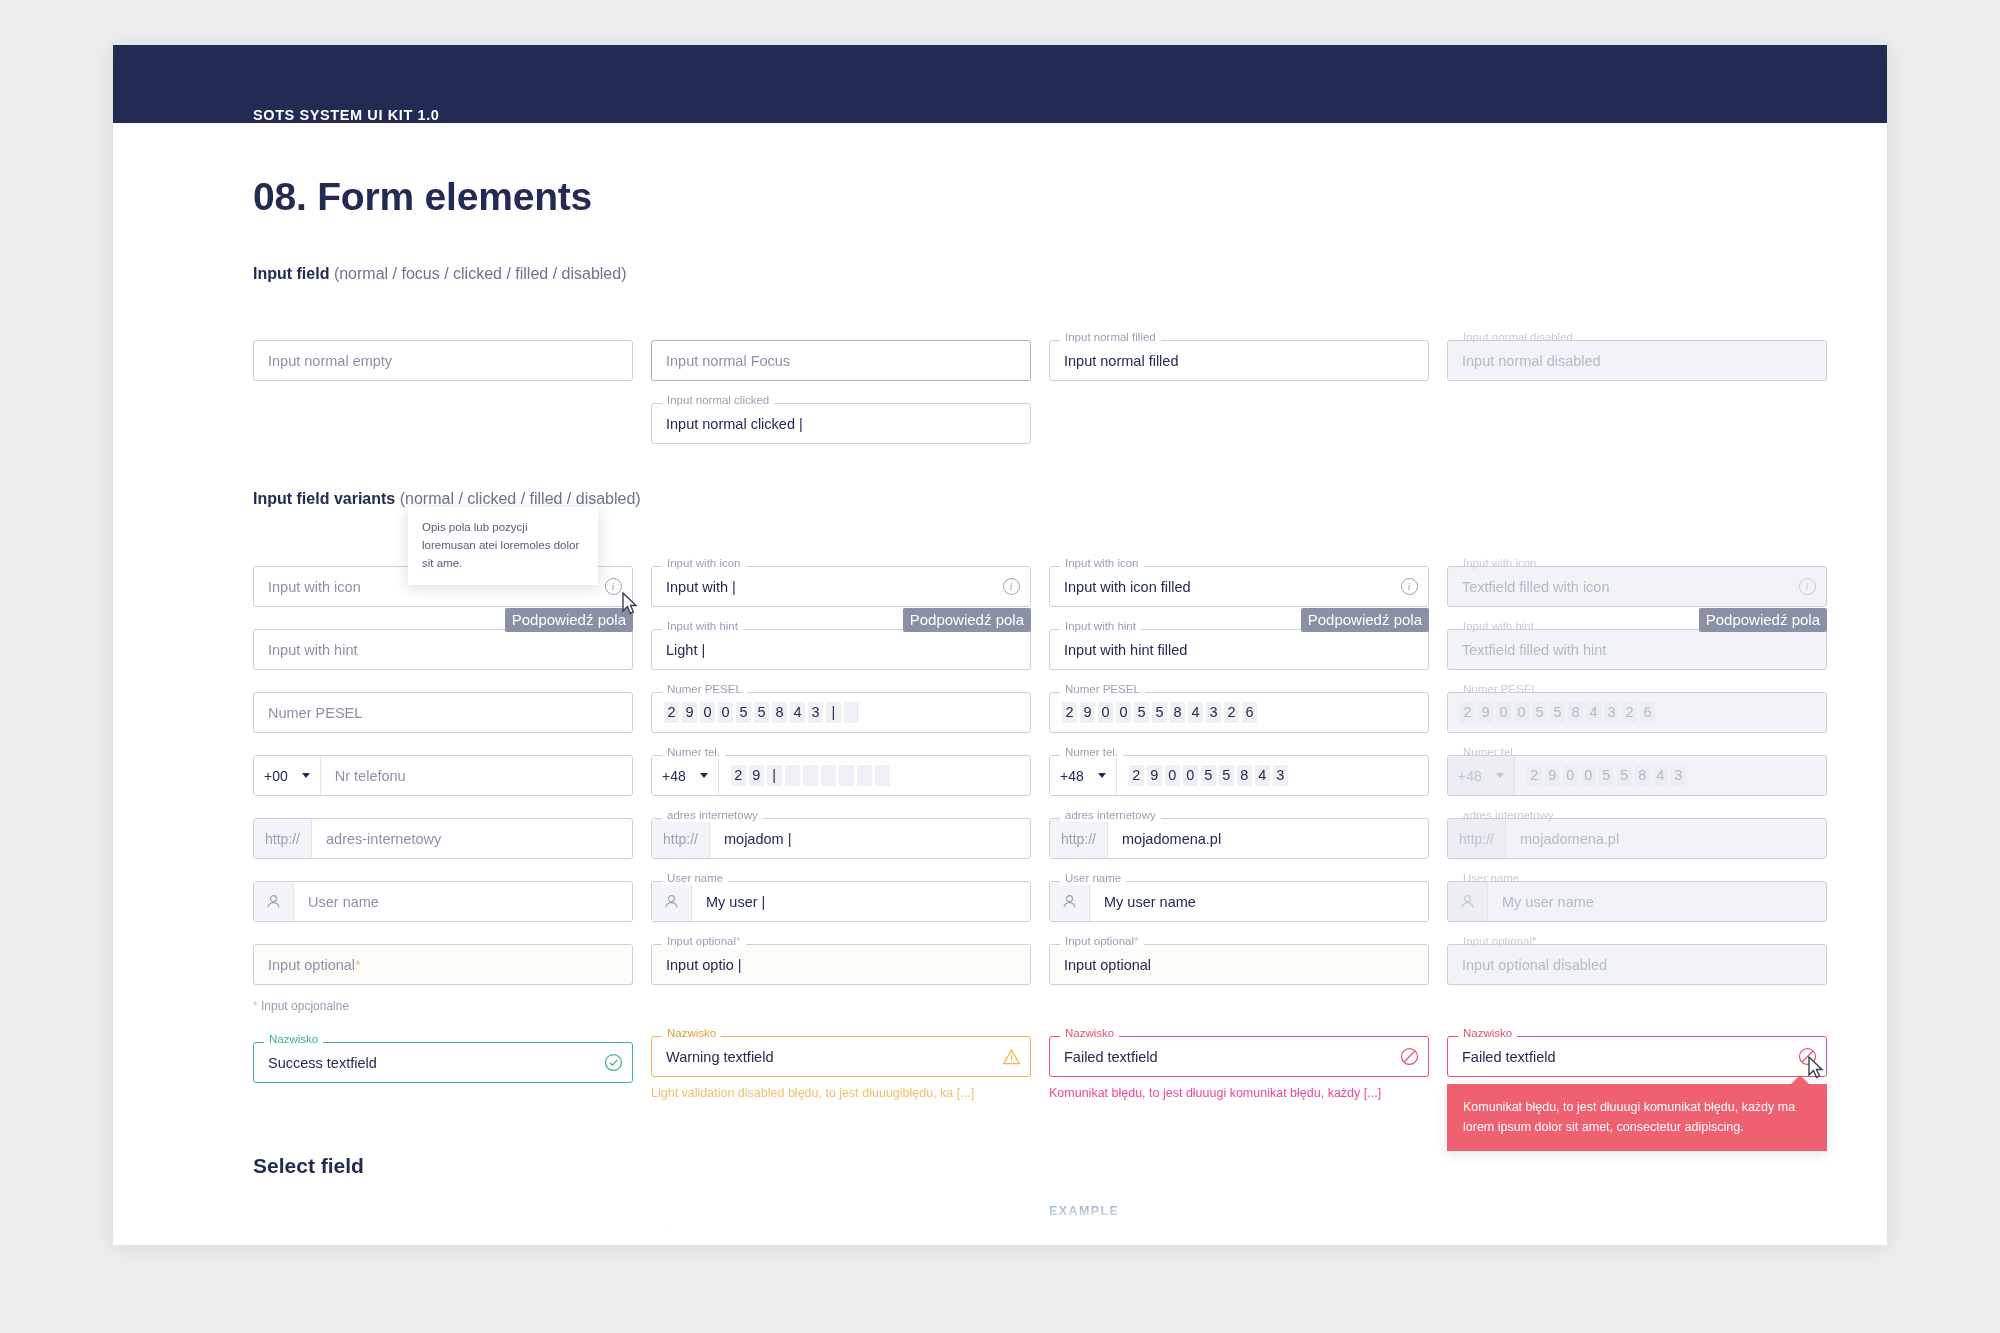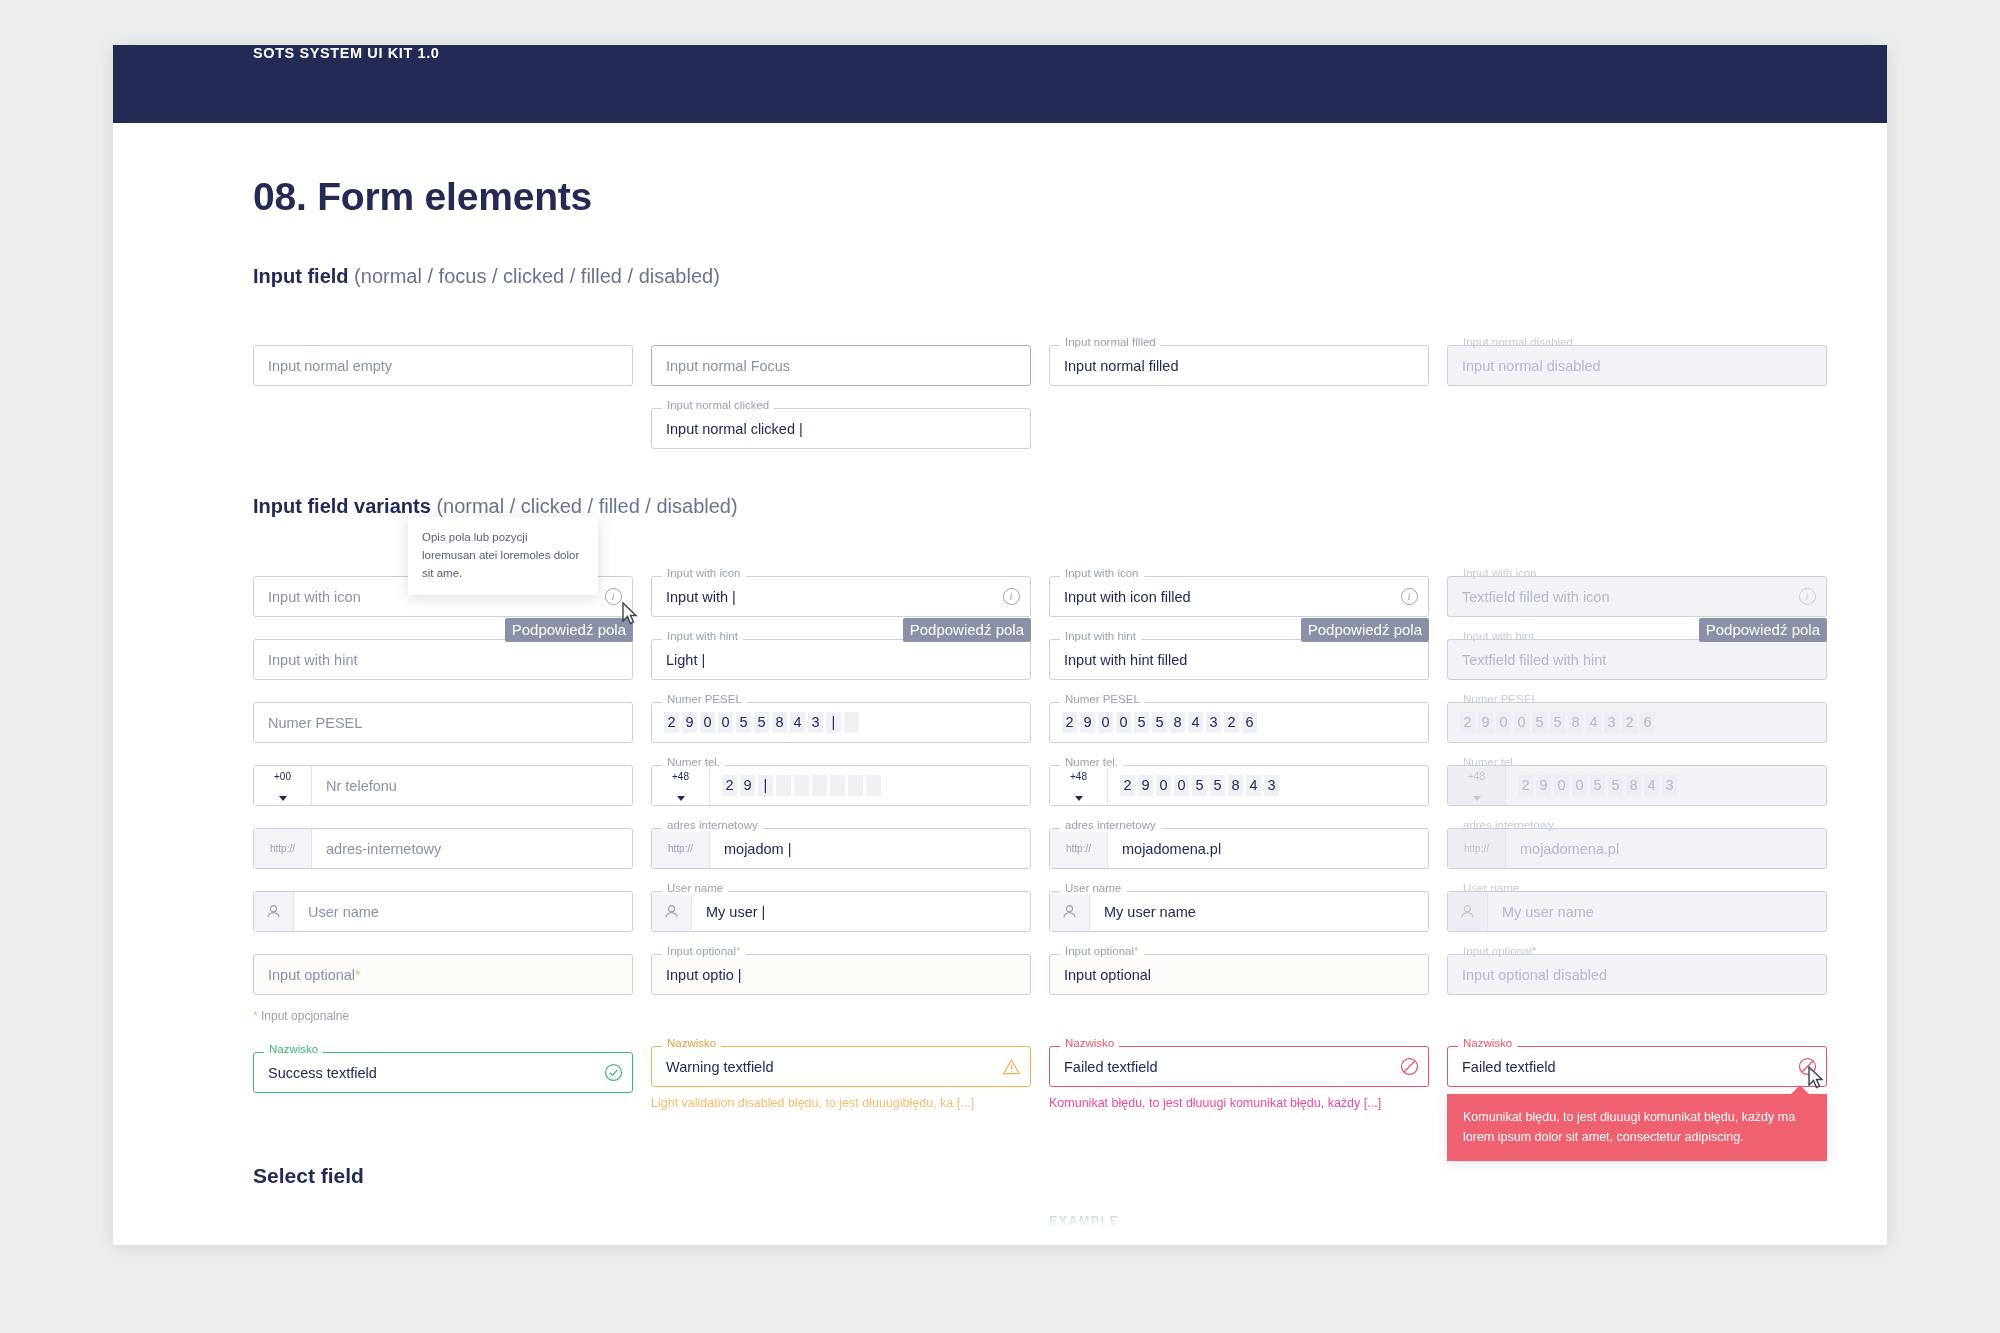--- a/index.html
+++ b/index.html
@@ -12,35 +12,35 @@
   .page {
     position: absolute;
     left: 113px; top: 45px;
     width: 1774px; height: 1200px;
     background: #ffffff;
     box-shadow: 0 2px 18px rgba(0,0,0,0.10);
     overflow: hidden;
   }
   .topbar {
     height: 78px; background: #232a54;
-    display: flex; align-items: flex-start;
+    display: flex; align-items: flex-end;
   }
   .topbar-title {
     margin-left: 140px;
     color: #ffffff; font-size: 14.5px; font-weight: bold;
     letter-spacing: 0.6px;
   }
   .content { padding: 0 140px; position: relative; }
 
   h1.page-title {
     margin-top: 52px;
     font-size: 39px; font-weight: bold; color: #232a54;
     letter-spacing: -0.2px;
   }
-  .sec-head { margin-top: 46px; font-size: 20px; color: #232a54; }
+  .sec-head { margin-top: 46px; font-size: 16px; color: #232a54; }
   .sec-head .b { font-weight: bold; }
   .sec-head .n { font-weight: normal; color: #6b7391; }
   h2.sub-head { margin-top: 54px; font-size: 21px; font-weight: bold; color: #232a54; }
   .example-label {
     font-size: 12.5px; font-weight: bold; color: #3f6f99;
     letter-spacing: 1.4px;
   }
 
   
   .grid4 { display: grid; grid-template-columns: repeat(4, 380px); column-gap: 18px; }
@@ -77,22 +77,22 @@
   }
   .legend.dis { background: transparent; color: #c7cbd8; }
   .legend .ast { color: #d9c48a; }
   .field.haslegend { border-color: #ccd0dc; }
 
   
   .addon {
     height: 100%; display: flex; align-items: center; justify-content: center;
     border-right: 1px solid #e2e4ec;
     background: #f3f4f7;
-    font-size: 10px; color: #232a54;
-    padding: 0 10px; gap: 14px; min-width: 58px; flex-direction: column;
+    font-size: 14px; color: #232a54;
+    padding: 0 10px; gap: 14px; min-width: 58px;
   }
   .addon.light { color: #9aa0b4; background: #f3f4f7; }
   .addon.plain { background: #ffffff; border-right: 1px solid #e2e4ec; }
   .addon.dis { background: #eceef3; color: #c0c5d4; }
   .caret-sm {
     width: 0; height: 0; border-left: 4px solid transparent;
     border-right: 4px solid transparent; border-top: 5px solid #232a54;
   }
   .caret-sm.dis { border-top-color: #c0c5d4; }
 

